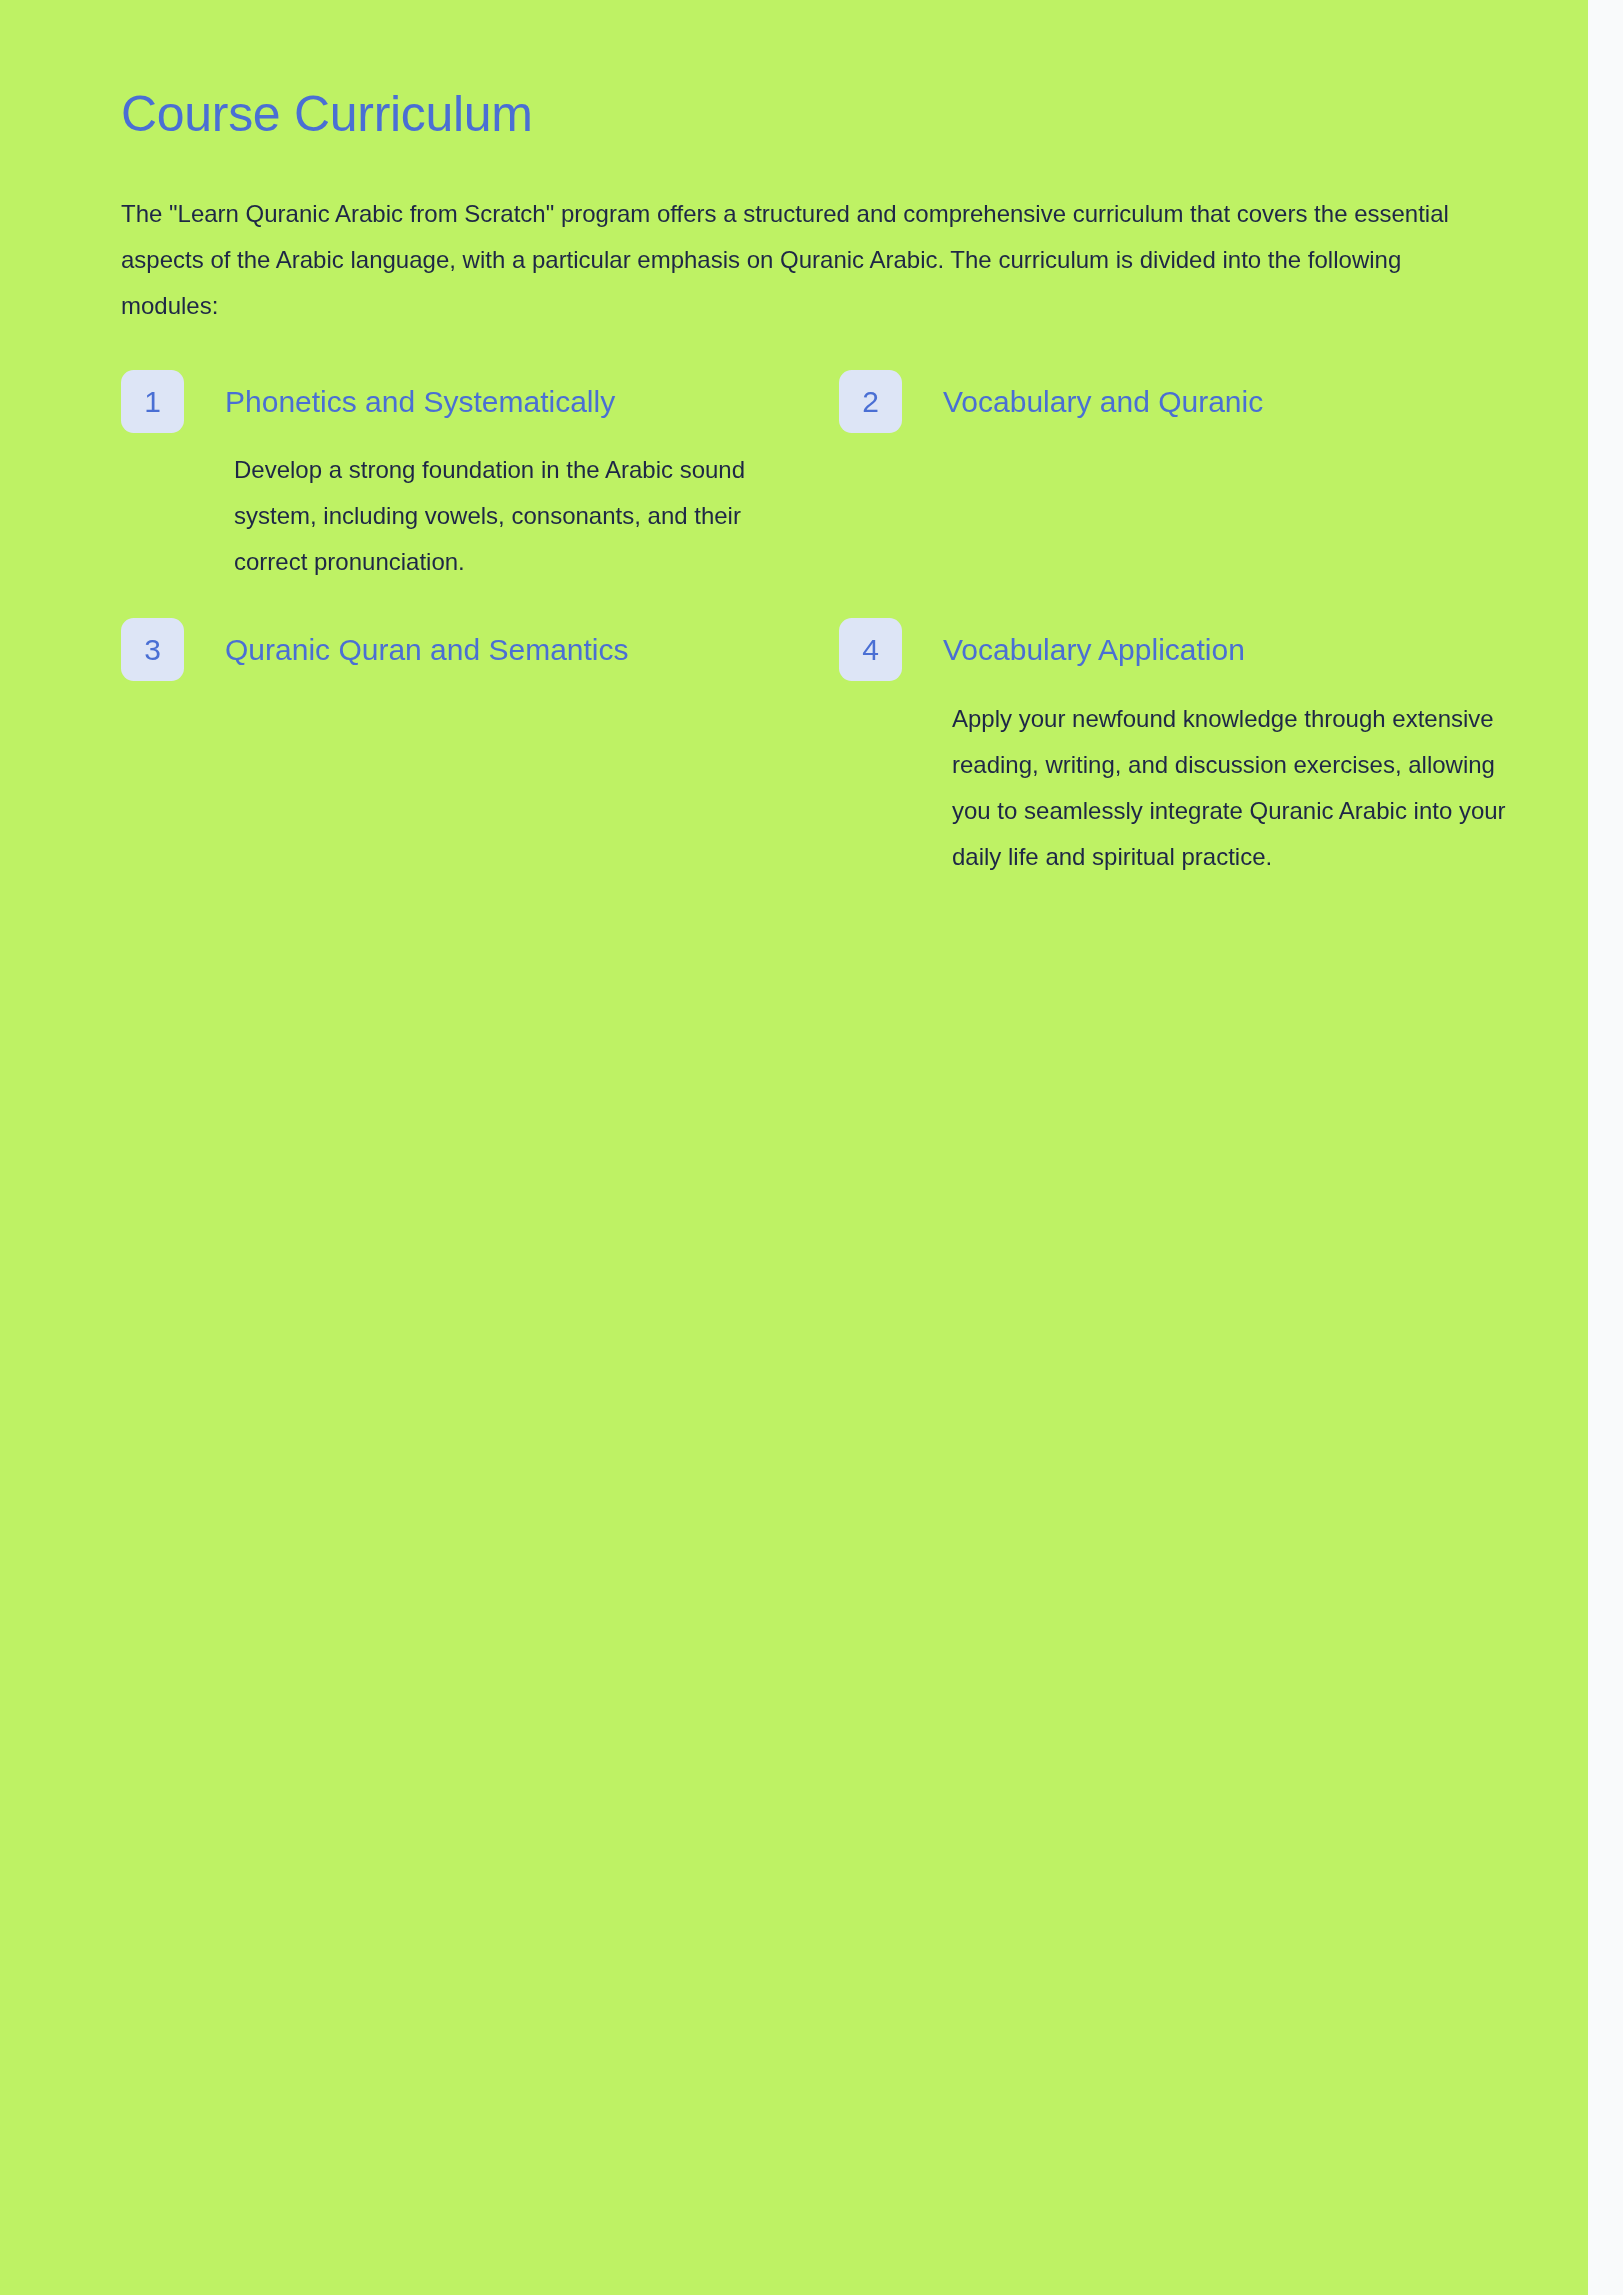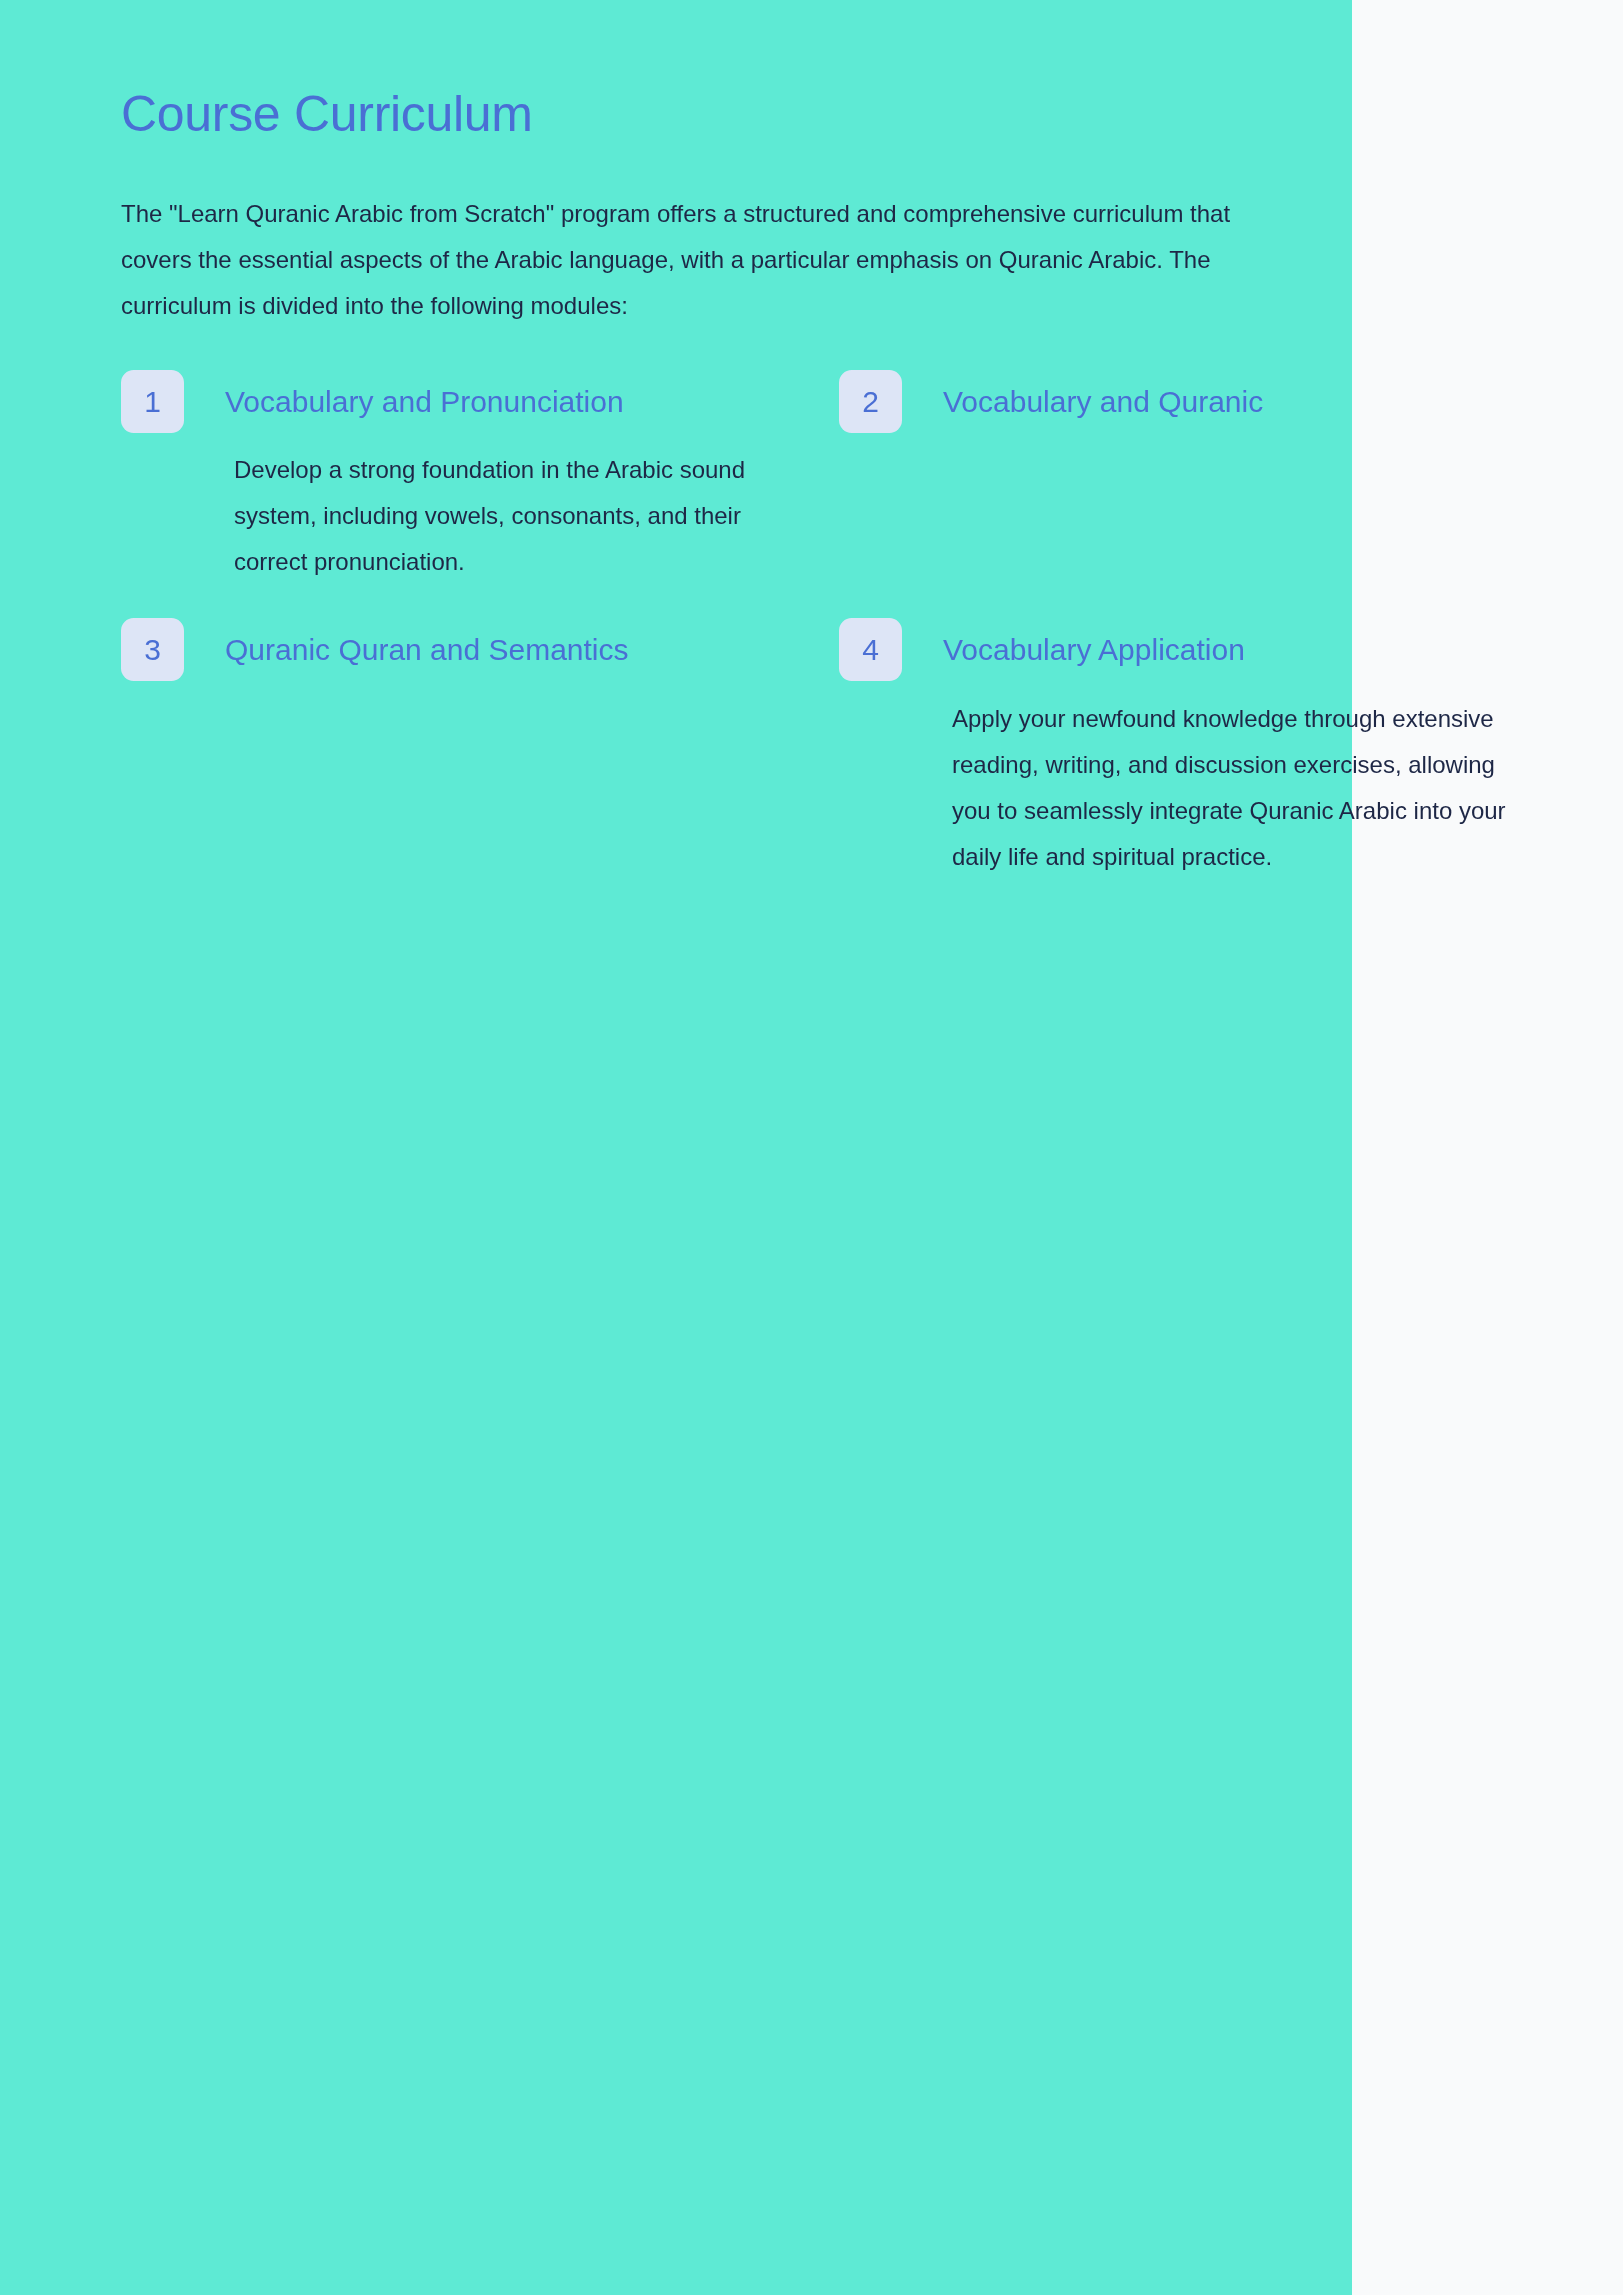--- a/index.html
+++ b/index.html
@@ -10,24 +10,24 @@
     width: 1624px;
     height: 2295px;
     background: #f9fafb;
     font-family: "Liberation Sans", sans-serif;
     -webkit-font-smoothing: antialiased;
     overflow: hidden;
   }
 
   .page {
     box-sizing: border-box;
-    width: 1352px;
+    width: 1588px;
     height: 2295px;
     padding: 86px 121px 11px 121px;
-    background: #5eead4;
+    background: #bef264;
   }
 
   .page-title {
     color: #4a6fd4;
     font-size: 50px;
     font-weight: 400;
     line-height: 1.12;
     letter-spacing: -0.3px;
     margin: 0 0 49px 0;
     white-space: nowrap;
@@ -104,21 +104,21 @@
 
   <h1 class="page-title">Course Curriculum</h1>
 
   <p class="intro">The "Learn Quranic Arabic from Scratch" program offers a structured and comprehensive curriculum that covers the essential aspects of the Arabic language, with a particular emphasis on Quranic Arabic. The curriculum is divided into the following modules:</p>
 
   <div class="modules-grid">
 
     <div class="module col-left">
       <div class="module-head">
         <div class="module-badge">1</div>
-        <div class="module-title">Vocabulary and Pronunciation</div>
+        <div class="module-title">Phonetics and Systematically</div>
       </div>
       <div class="module-body">Develop a strong foundation in the Arabic sound system, including vowels, consonants, and their correct pronunciation.</div>
     </div>
 
     <div class="module col-right">
       <div class="module-head">
         <div class="module-badge">2</div>
         <div class="module-title">Vocabulary and Quranic</div>
       </div>
     </div>

